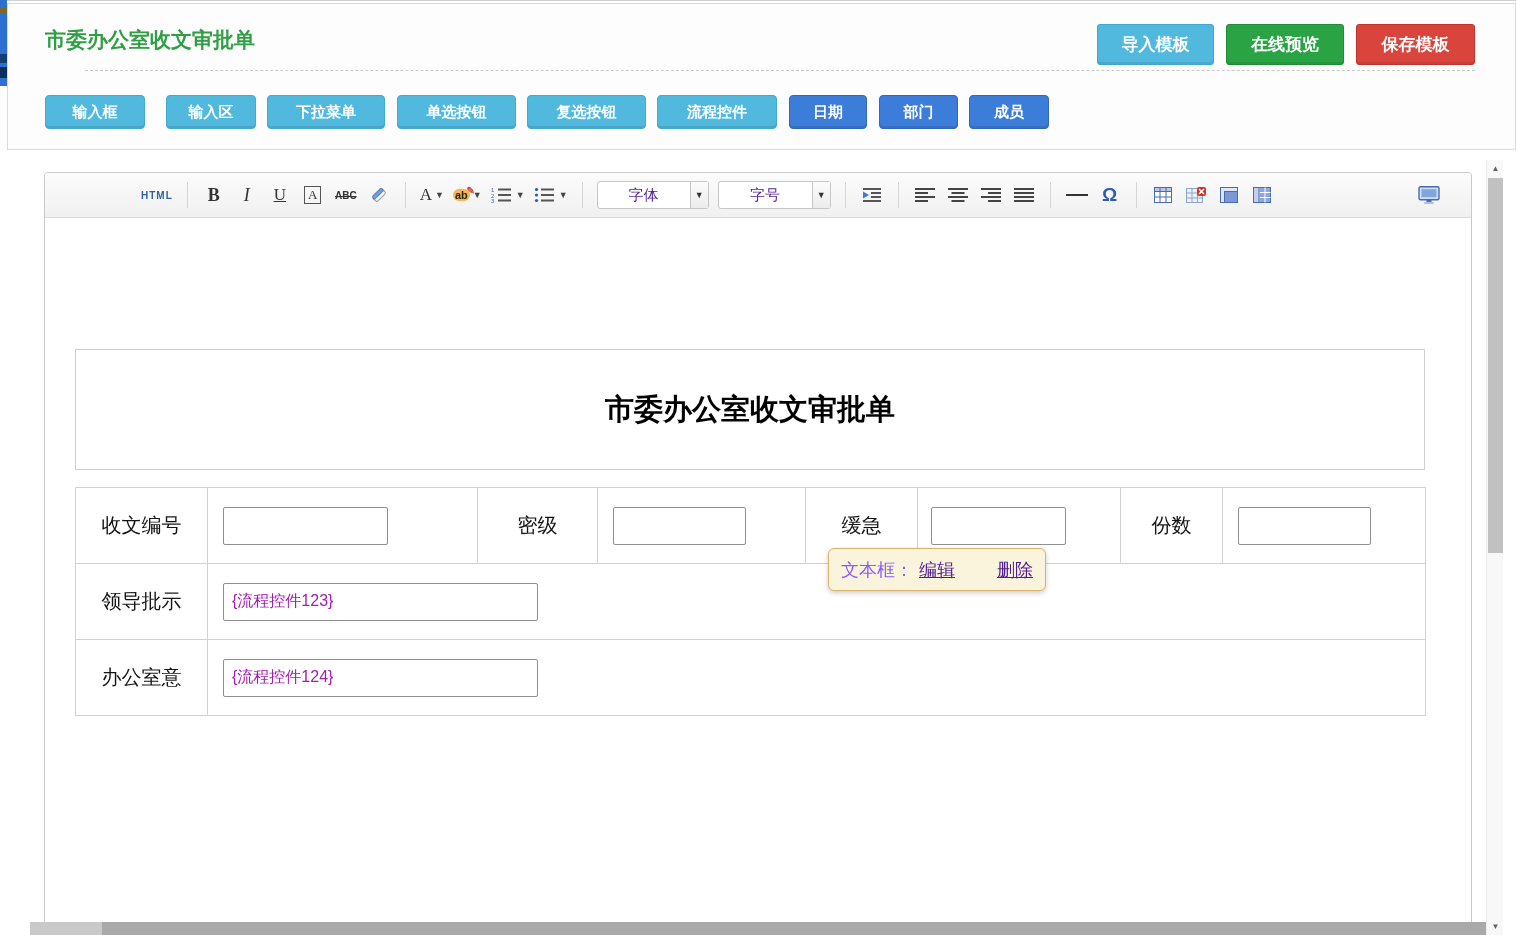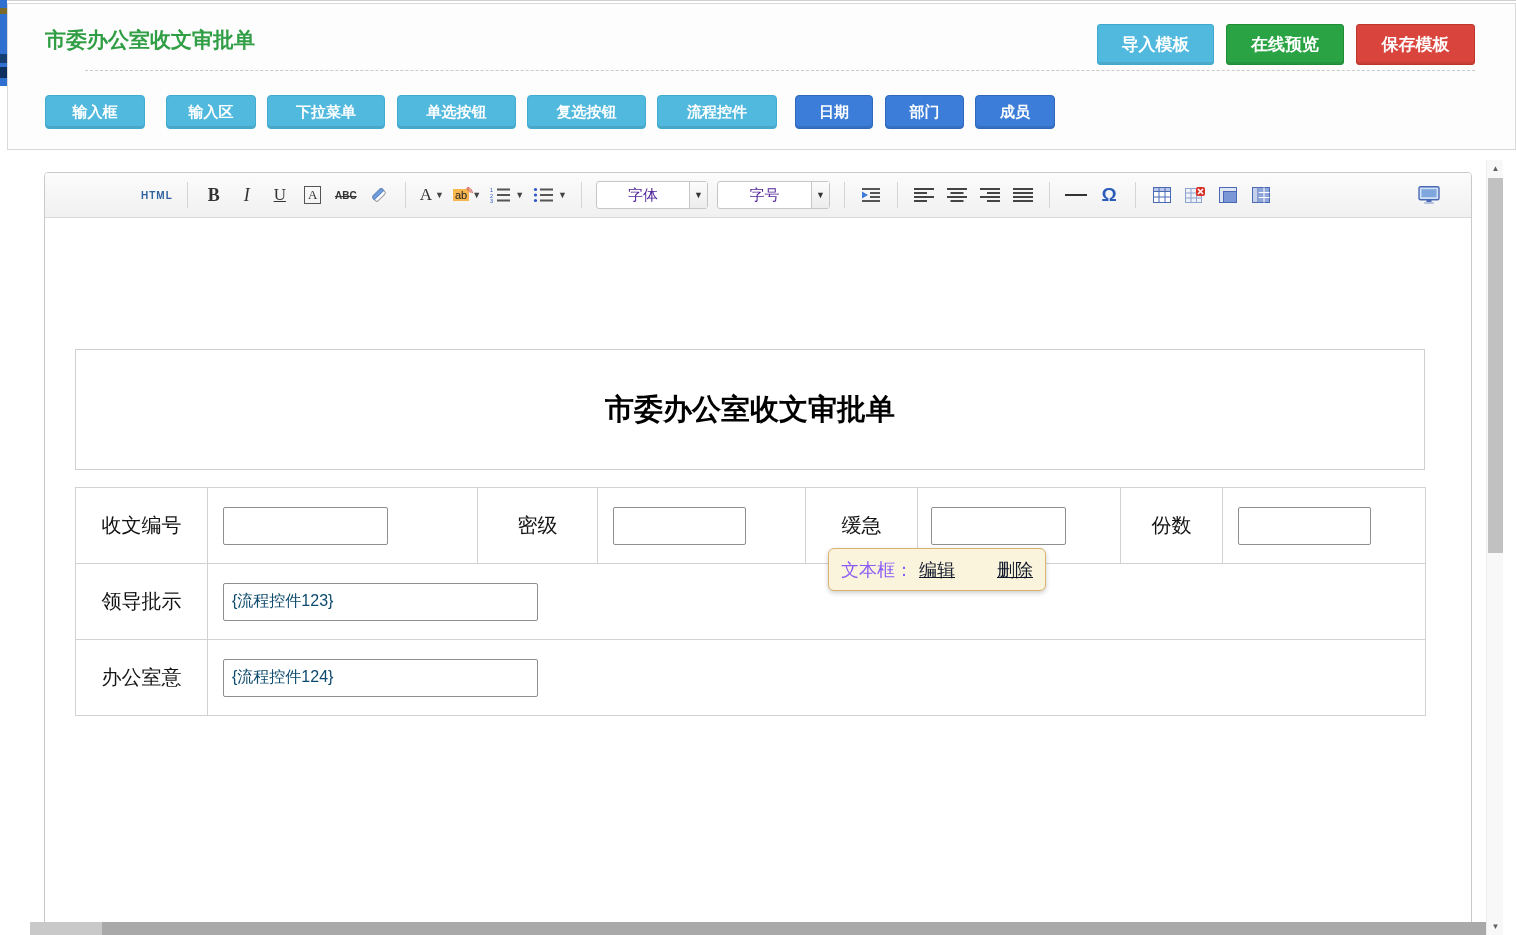--- a/index.html
+++ b/index.html
@@ -25,40 +25,40 @@
     cursor:pointer; border:1px solid transparent; box-shadow: inset 0 -2px rgba(0,0,0,.08); }
   .hbtn-import { left:1089px; width:117px; background:#52b9de; border-color:#3fa8ce; }
   .hbtn-preview { left:1218px; width:118px; background:#2aa344; border-color:#1f8c36; }
   .hbtn-save { left:1348px; width:119px; background:#d9453c; border-color:#bd352d; }
   #header-divider { position:absolute; left:77px; top:66px; width:1390px; height:0;
     border-top:1px dashed #c9c9c9; }
   .cbtn { position:absolute; top:91px; height:34px; border-radius:4px; color:#fff;
     font-size:15px; font-weight:bold; display:flex; align-items:center; justify-content:center;
     cursor:pointer; box-shadow: inset 0 -2px rgba(0,0,0,.10); }
   .cbtn.light { background:#52b9de; border:1px solid #41aacf; }
-  .cbtn.primary { background:#3b7dd8; border:1px solid #2f68bd;margin-left:6px; }
+  .cbtn.primary { background:#3b7dd8; border:1px solid #2f68bd; }
 
   
   #editor { left:44px; top:172px; width:1428px; height:763px; background:#fff;
     border:1px solid #c9c9c9; border-radius:4px 4px 0 0; overflow:hidden;padding-left:28px; }
   #ed-toolbar { position:absolute; top:0; left:0; right:0; height:45px;
     background:linear-gradient(#fcfcfc,#f0f0f0); border-bottom:1px solid #d9d9d9;
     display:flex; align-items:center; padding:0 14px 0 96px; gap:9px; }
   .sep { width:1px; height:26px; background:#d5d5d5; margin:0 5px; flex:0 0 auto; }
   .tbtn { min-width:24px; height:28px; display:flex; align-items:center; justify-content:center;
     cursor:pointer; border-radius:3px; flex:0 0 auto; color:#333; }
   #html-btn { font-size:10px; font-weight:bold; letter-spacing:1px; color:#2f62a0; }
   .g-bold { font-family:"Liberation Serif",serif; font-weight:bold; font-size:18px; }
   .g-italic { font-family:"Liberation Serif",serif; font-style:italic; font-size:18px; }
   .g-under { font-family:"Liberation Serif",serif; font-size:17px; text-decoration:underline; }
   .g-boxa { font-family:"Liberation Serif",serif; font-size:13px; border:1px solid #555; padding:0 3px; line-height:16px; }
   .g-strike { font-size:10px; font-weight:bold; text-decoration:line-through; }
   .g-fonta { font-family:"Liberation Serif",serif; font-size:17px; }
   .dd-arrow-glyph { font-size:9px; color:#444; margin-left:3px; }
-  .hl-chip { background:#f7b64f; border-radius:0; font-size:11px; font-weight:normal; padding:0 2px;
+  .hl-chip { background:#f7b64f; border-radius:6px; font-size:11px; font-weight:bold; padding:0 2px;
     position:relative; color:#222; }
   .hl-pencil { position:absolute; right:-5px; top:-4px; font-size:10px; color:#c43; }
   .dd { height:28px; border:1px solid #c6c6c6; border-radius:3px; background:#fff;
     display:flex; align-items:stretch; flex:0 0 auto; cursor:pointer; }
   .dd-font { width:112px; } .dd-size { width:113px; }
   .dd-text { flex:1; display:flex; align-items:center; justify-content:center;
     color:#4c1d95; font-size:15px; font-family:"Liberation Serif",serif; }
   .dd-btn { width:18px; border-left:1px solid #c6c6c6; background:linear-gradient(#fcfcfc,#ececec);
     display:flex; align-items:center; justify-content:center; font-size:9px; color:#333; }
   .g-hr { width:22px; height:2px; background:#333; }
@@ -68,31 +68,31 @@
   
   #ed-content { position:absolute; top:45px; left:0; right:0; bottom:0; background:#fff; }
   #doc-title-box { position:absolute; left:30px; top:131px; width:1350px; height:121px;
     border:1px solid #cfcfcf; display:flex; align-items:center; justify-content:center; }
   #doc-title { font-size:29px; font-weight:bold; color:#000; }
   #form-table { position:absolute; left:30px; top:269px; width:1350px; border-collapse:collapse;
     table-layout:fixed; }
   #form-table td { border:1px solid #d2d2d2; height:76px; vertical-align:middle; }
   .lbl { text-align:center; font-size:20px; color:#141414; }
   .inp { display:block; height:38px; border:1px solid #8f8f8f; border-radius:2px; background:#fff;
-    font-size:16px; color:#0c4a6e; padding:0 8px; font-family:"Liberation Sans",sans-serif; }
+    font-size:16px; color:#a21caf; padding:0 8px; font-family:"Liberation Sans",sans-serif; }
   .ml15 { margin-left:15px; } .ml22 { margin-left:22px; } .ml13 { margin-left:13px; }
   .w315 { width:315px; } .w462 { width:462px; } .w915 { width:915px; }
   .w165 { width:165px; } .w133 { width:133px; } .w135 { width:135px; }
 
   
   #tooltip { left:828px; top:548px; width:218px; height:43px; background:#fbf4dc;
     border:1px solid #d9b26d; border-radius:6px; box-shadow:0 2px 5px rgba(0,0,0,.2);
     display:flex; align-items:center; padding:0 12px; font-size:18px; z-index:50; }
   #tooltip .tt-label { color:#8b5cf6; }
-  #tooltip a { color:#0f172a; text-decoration:underline; cursor:pointer; }
+  #tooltip a { color:#4c1d95; text-decoration:underline; cursor:pointer; }
   #tt-edit { margin-left:6px; }
   #tt-delete { margin-left:42px; }
 
   
   #scrollbar { left:1486px; top:160px; width:17px; height:775px; background:#f8f8f8;
     border-left:1px solid #ececec; z-index:30; }
   .sb-arrow { position:absolute; left:0; width:17px; height:17px; display:flex; align-items:center;
     justify-content:center; font-size:8px; color:#606060; cursor:pointer; }
   #sb-up { top:0; } #sb-down { bottom:0; }
   #sb-thumb { position:absolute; left:1px; top:18px; width:15px; height:375px; background:#c1c1c1; cursor:pointer; }

